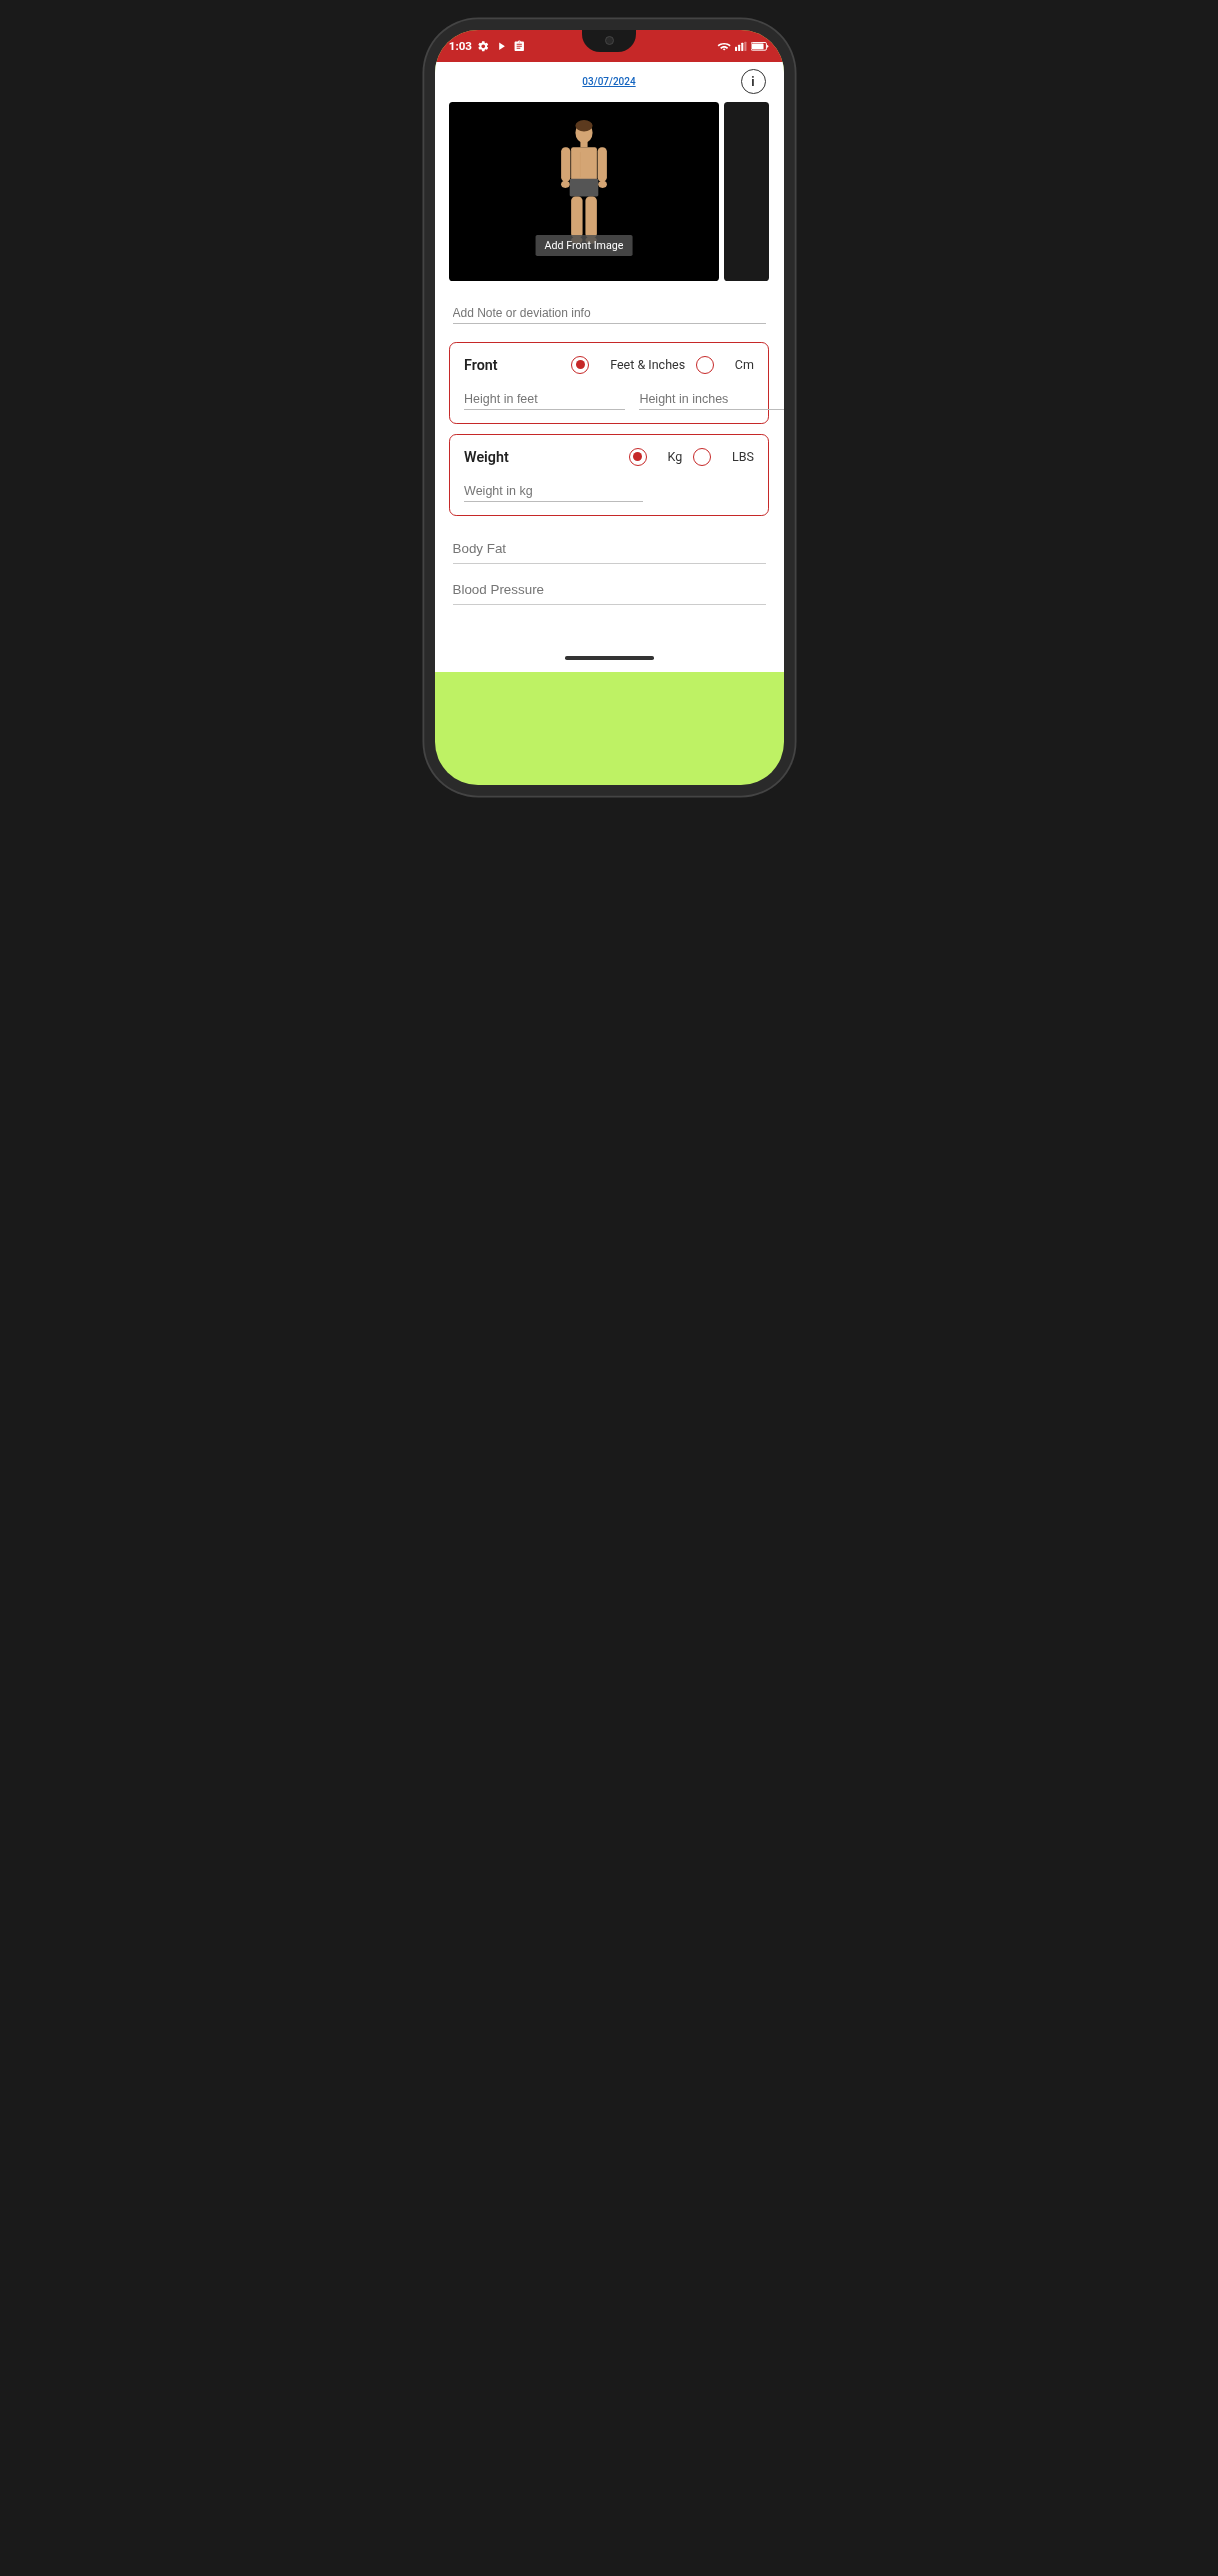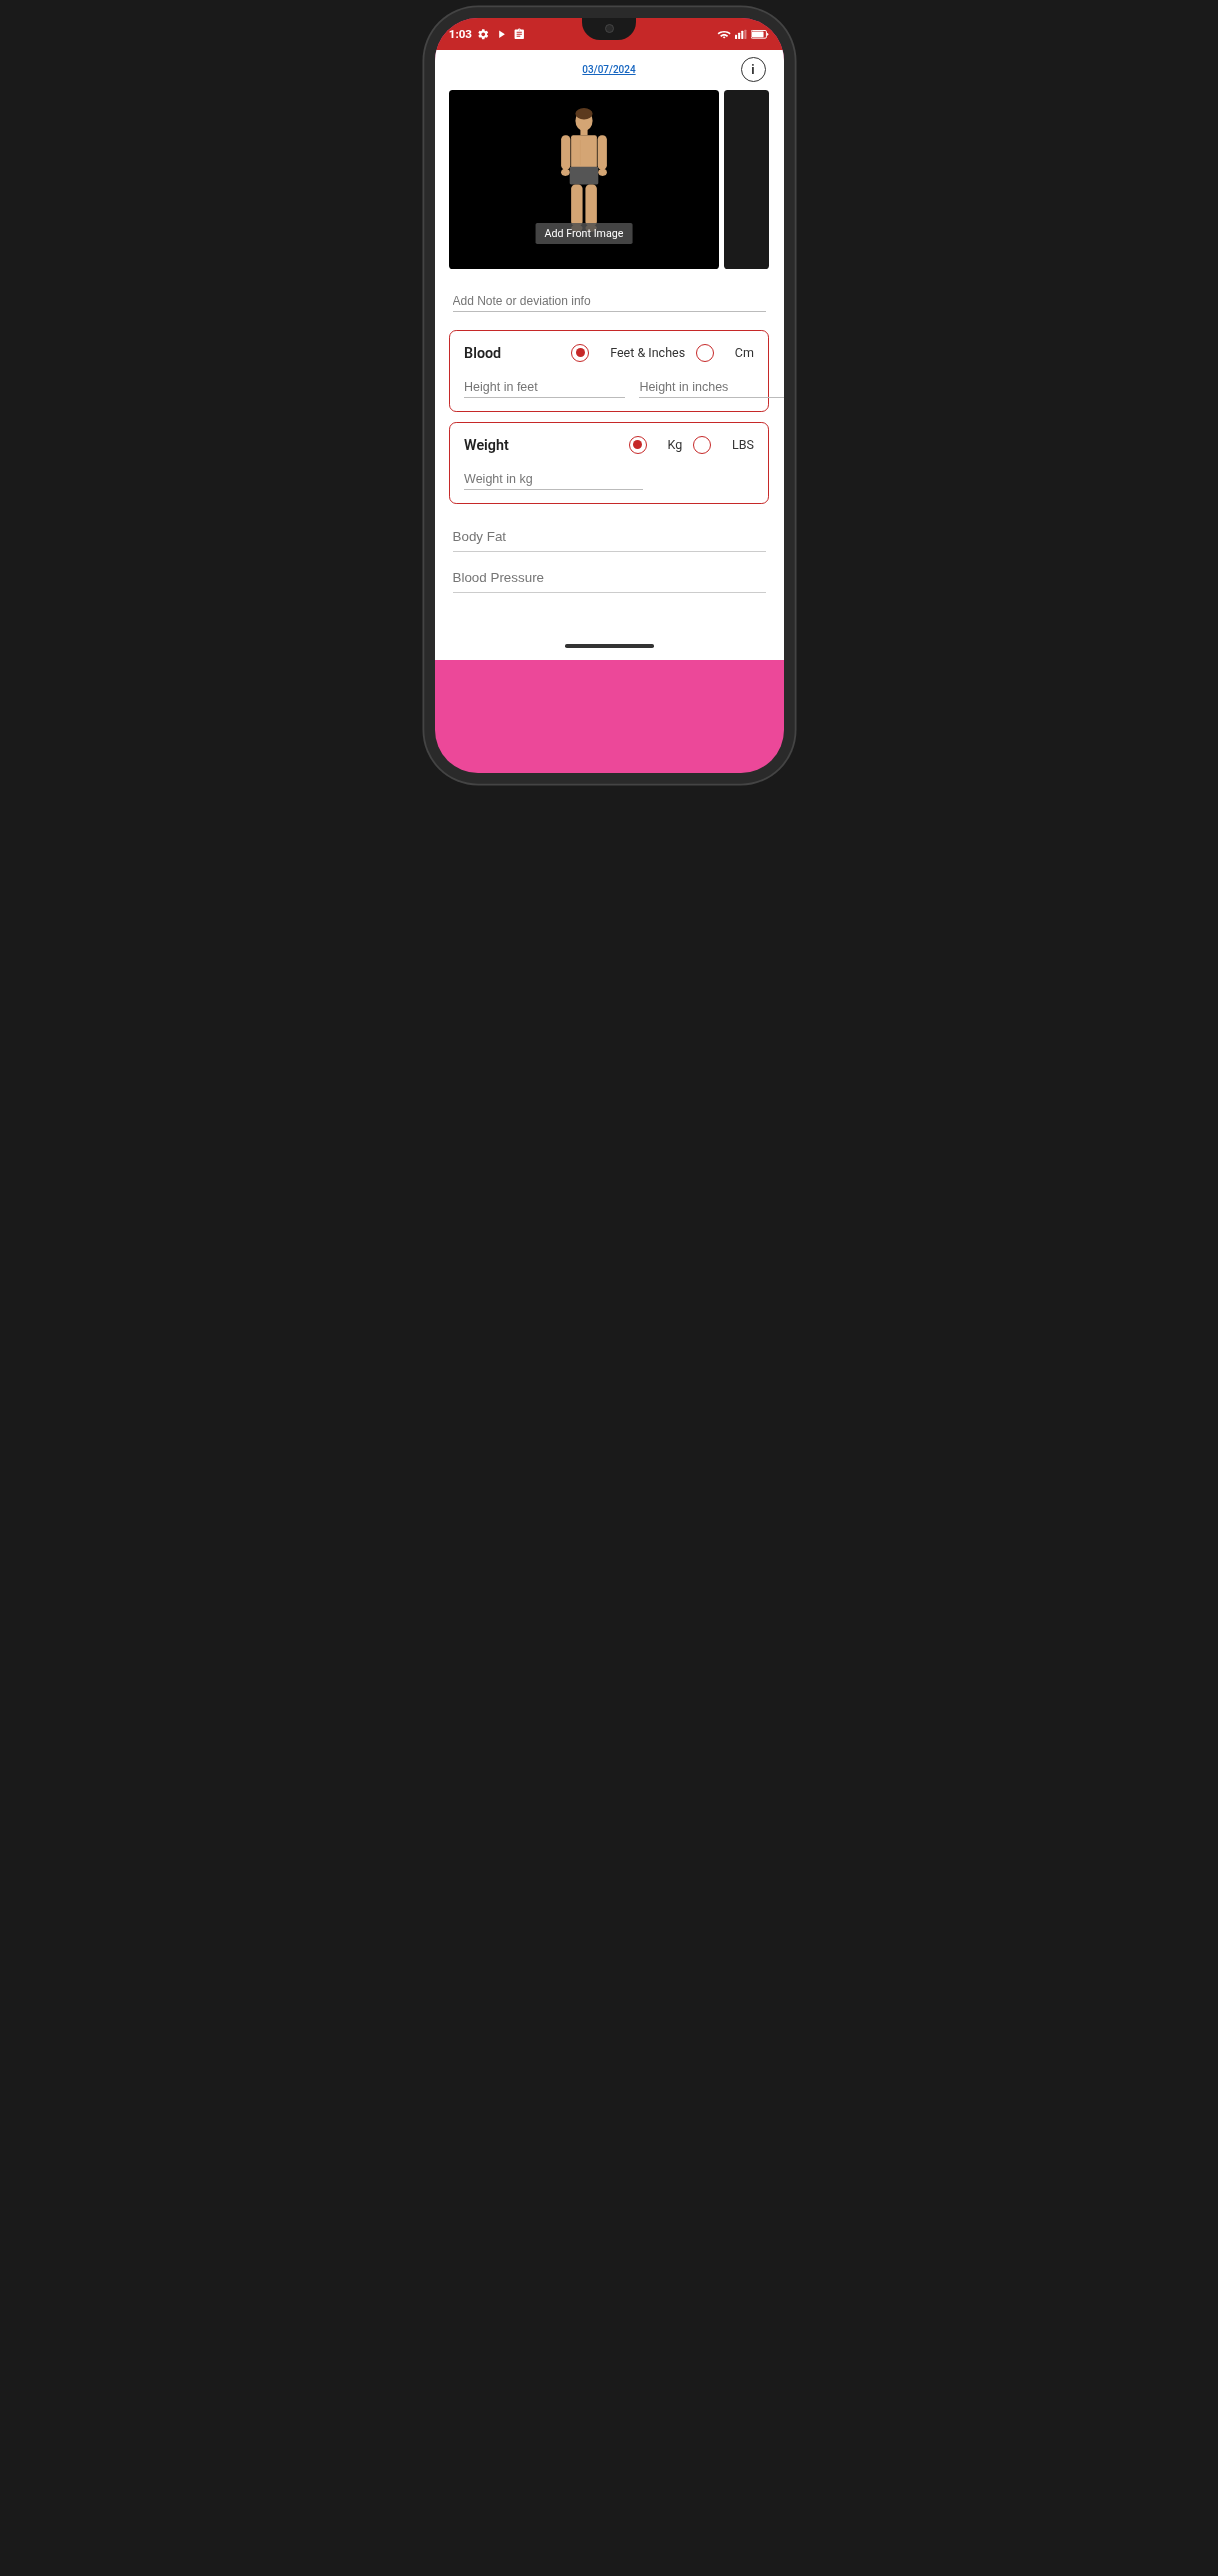--- a/index.html
+++ b/index.html
@@ -9,26 +9,26 @@
       display: flex;
       justify-content: center;
       align-items: flex-start;
       min-height: 100vh;
       font-family: 'Roboto', Arial, sans-serif;
     }
 
     .phone-frame {
       width: 349px;
       min-height: 755px;
-      background: #ec4899;
+      background: #bef264;
       border-radius: 43px;
       overflow: hidden;
       box-shadow: 0 0 0 10.7px #2a2a2a, 0 0 0 12.5px #444;
       position: relative;
-      margin: 18px auto;
+      margin: 30px auto;
     }
 
     
     .status-bar {
       background: #c62828;
       height: 32px;
       display: flex;
       align-items: center;
       justify-content: space-between;
       padding: 0 14.3px;
@@ -375,21 +375,21 @@
       </div>
       <div class="body-image-side"></div>
     </div>
 
     <div class="note-section">
       <input type="text" class="note-input" placeholder="Add Note or deviation info" style="">
     </div>
 
     <div class="measurement-section">
       <div class="measurement-header">
-        <span class="measurement-title">Blood</span>
+        <span class="measurement-title">Front</span>
         <div class="radio-group">
           <label class="radio-option">
             <div class="radio-circle selected"></div>
             <span>Feet &amp; Inches</span>
           </label>
           <label class="radio-option">
             <div class="radio-circle"></div>
             <span>Cm</span>
           </label>
         </div>

